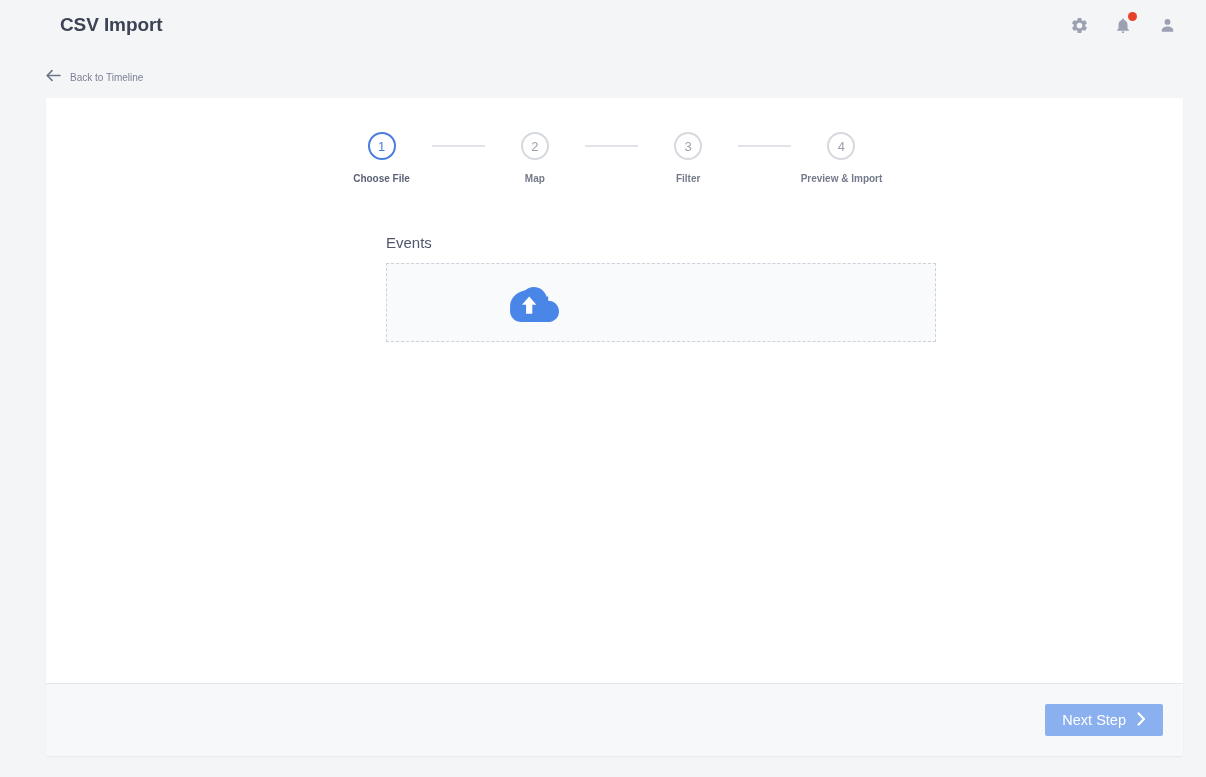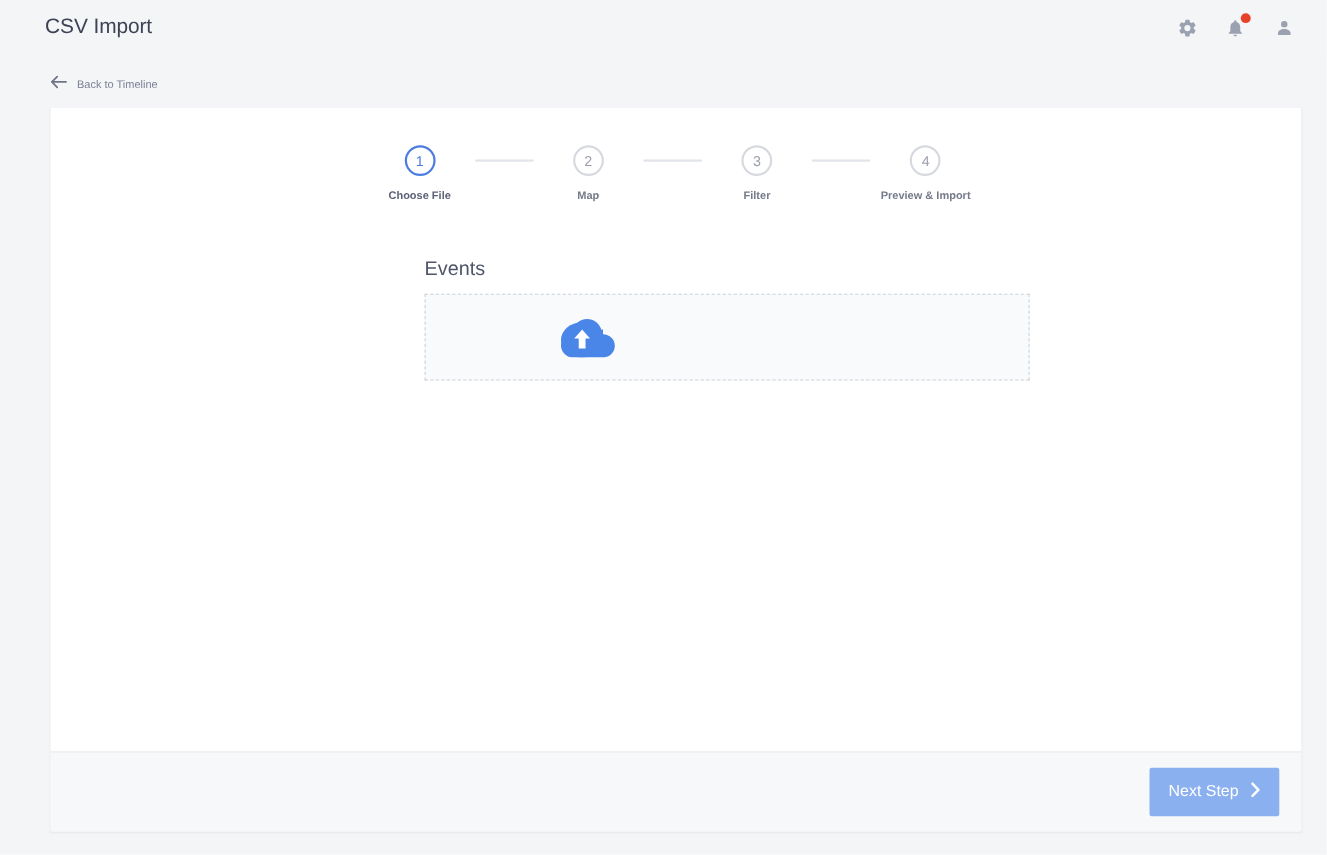--- a/index.html
+++ b/index.html
@@ -22,23 +22,23 @@
     position: absolute;
     top: 0; left: 0;
     width: 1206px;
     height: 50px;
     display: flex;
     align-items: center;
     background: #f4f5f7;
   }
 
   .app-title {
-    margin-left: 41px;
+    margin-left: 60px;
     font-size: 19px;
-    font-weight: normal;
+    font-weight: bold;
     color: #3d4355;
     letter-spacing: -0.1px;
   }
 
   .topbar-actions {
     margin-left: auto;
     margin-right: 28px;
     display: flex;
     align-items: center;
     gap: 22px;
@@ -175,21 +175,21 @@
   }
 
   
   .upload-section {
     position: absolute;
     left: 340px;
     top: 136px;
   }
 
   .section-title {
-    font-size: 18px;
+    font-size: 15px;
     color: #50566a;
     margin-bottom: 12px;
   }
 
   .dropzone {
     width: 550px;
     height: 79px;
     border: 1px dashed #cdd1d9;
     background: #f9fafb;
     display: flex;
@@ -213,21 +213,21 @@
     padding-left: 14px;
   }
 
   .file-link {
     color: #4285f4;
     cursor: pointer;
   }
 
   
   .next-btn {
-    height: 44px;
+    height: 32px;
     padding: 0 17px;
     border: none;
     border-radius: 2px;
     background: #8ab0ef;
     color: #ffffff;
     font-family: "Liberation Sans", sans-serif;
     font-size: 14.5px;
     display: flex;
     align-items: center;
     gap: 11px;

